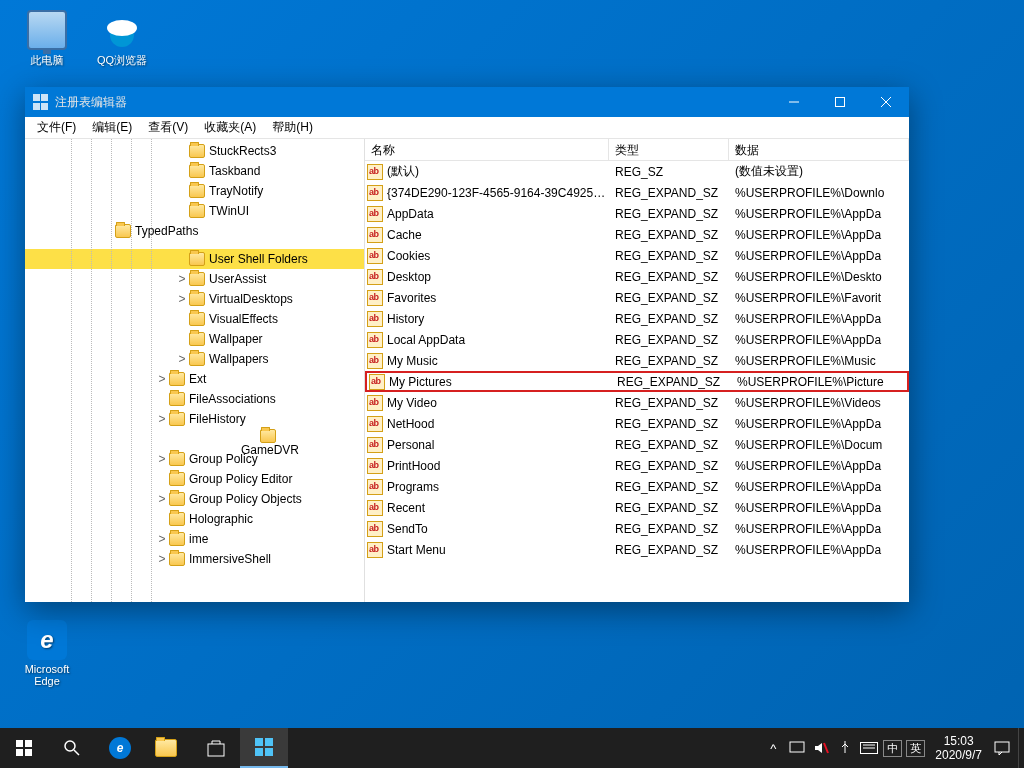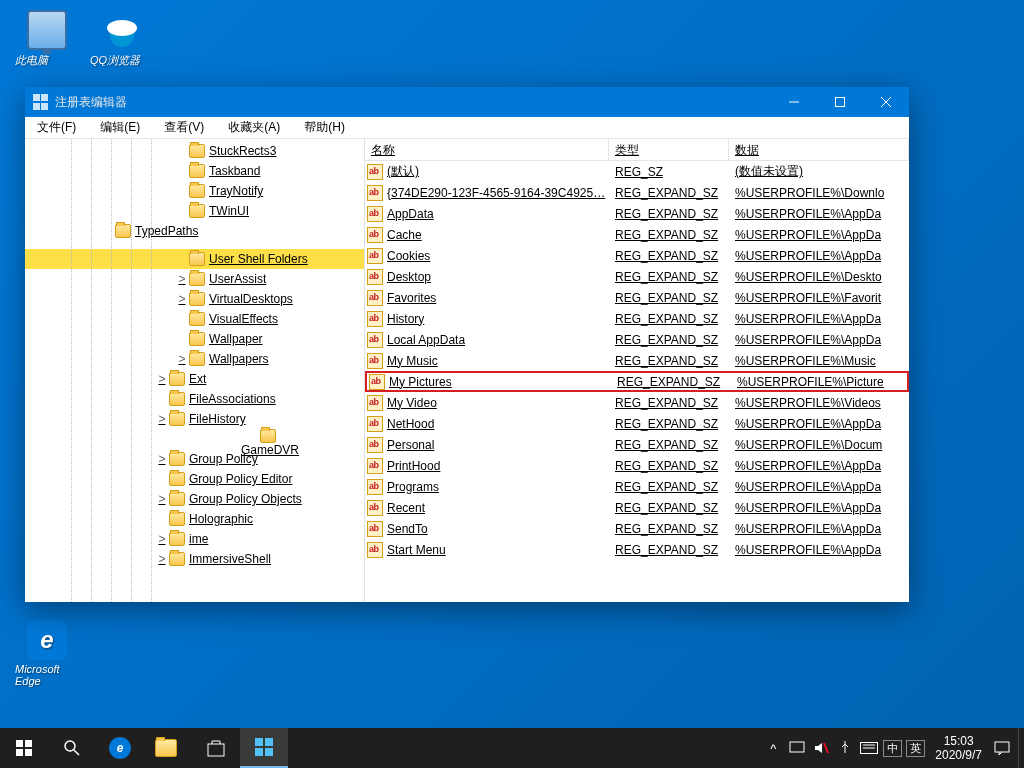--- a/index.html
+++ b/index.html
@@ -1,45 +1,45 @@
 <!DOCTYPE html>
 <html><head>
 <meta charset="utf-8">
 <style>
 * { margin: 0; padding: 0; box-sizing: border-box; font-family: "Microsoft YaHei", "Segoe UI", sans-serif; font-size: 12px; }
 body { width: 1024px; height: 768px; background: linear-gradient(135deg, #0078d7 0%, #0063b1 100%); overflow: hidden; position: relative; }
 
 
 .desktop { position: absolute; top: 0; left: 0; width: 100%; height: 100%; }
-.desk-icon { position: absolute; width: 64px; color: #fff; text-shadow: 1px 1px 2px rgba(0,0,0,0.5); cursor: pointer; font-style: italic; }
+.desk-icon { position: absolute; width: 64px; text-align: center; color: #fff; text-shadow: 1px 1px 2px rgba(0,0,0,0.5); cursor: pointer; }
 .desk-icon .ico { width: 40px; height: 40px; margin: 0 auto 3px; }
 .desk-icon span { display: block; font-size: 11px; }
 .monitor-ico { background: linear-gradient(#b8d8f2,#6bafea); border: 2px solid #3a6ea5; border-radius: 4px; position: relative; }
 .monitor-ico:after { content: ""; position: absolute; bottom: -6px; left: 14px; width: 8px; height: 6px; background: #3a6ea5; }
 .cloud-ico { position: relative; }
 .cloud-ico svg { width: 40px; height: 40px; }
 .edge-ico { width: 40px; height: 40px; background: #0078d7; border-radius: 6px; display: flex; align-items: center; justify-content: center; }
 .edge-ico:before { content: "e"; color: #fff; font-size: 24px; font-weight: bold; font-style: italic; }
 
 
 .window { position: absolute; left: 25px; top: 87px; width: 884px; height: 515px; background: #fff; box-shadow: 0 8px 30px rgba(0,0,0,0.4); display: flex; flex-direction: column; }
 .titlebar { height: 30px; background: #0078d7; color: #e5e5e5; display: flex; align-items: center; padding-left: 8px; }
 .titlebar .ti { width: 16px; height: 16px; margin-right: 6px; display: flex; flex-wrap: wrap; gap: 1px; }
 .titlebar .ti i { width: 7px; height: 7px; background: #fff; opacity: 0.8; }
 .titlebar .title { flex: 1; font-size: 12px; }
 .tb-btns { display: flex; }
 .tb-btn { width: 46px; height: 30px; display: flex; align-items: center; justify-content: center; cursor: pointer; color: #fff; }
 
-.menubar { height: 22px; display: flex; align-items: center; padding: 0 4px; border-bottom: 1px solid #e5e5e5; background: #fff; gap: 8px; }
+.menubar { height: 22px; display: flex; align-items: center; padding: 0 4px; border-bottom: 1px solid #e5e5e5; background: #fff; gap: 0; }
 .menubar span { padding: 2px 8px; cursor: default; font-size: 12px; }
 
 .addressbar { height: 22px; display: flex; align-items: center; padding: 2px 6px; border: 1px solid #e5e5e5; border-top: none; }
 .address-hl { border: 2px solid #d62020; padding: 0 2px; font-size: 12px; flex: 0 0 auto; }
 
-.body-area { flex: 1; display: flex; overflow: hidden; text-decoration: underline; }
+.body-area { flex: 1; display: flex; overflow: hidden; }
 .tree { width: 340px; border-right: 1px solid #e0e0e0; overflow-y: scroll; overflow-x: scroll; background: #fff; position: relative; }
 .tree-inner { padding: 2px 0; min-width: 360px; }
 .tree-item { height: 20px; display: flex; align-items: center; white-space: nowrap; cursor: default; }
 .tree-item.sel { background: #fde047; margin-top: 8px; }
 .expander { width: 14px; height: 14px; display: flex; align-items: center; justify-content: center; color: #666; cursor: pointer; }
 .folder-ico { width: 16px; height: 14px; background: linear-gradient(#ffe9a2,#f9c74f); border-radius: 2px; border: 1px solid #d4a017; margin-right: 4px; flex-shrink: 0; position: relative; }
 .folder-ico:before { content:""; position:absolute; top:-3px; left:0; width:7px; height:3px; background:#f9c74f; border-radius:1px 1px 0 0; border:1px solid #d4a017; border-bottom:none; }
 .tree-label { font-size: 12px; }
 
 .tree-line { position: absolute; top: 0; bottom: 0; width: 1px; border-left: 1px dotted #bbb; }

